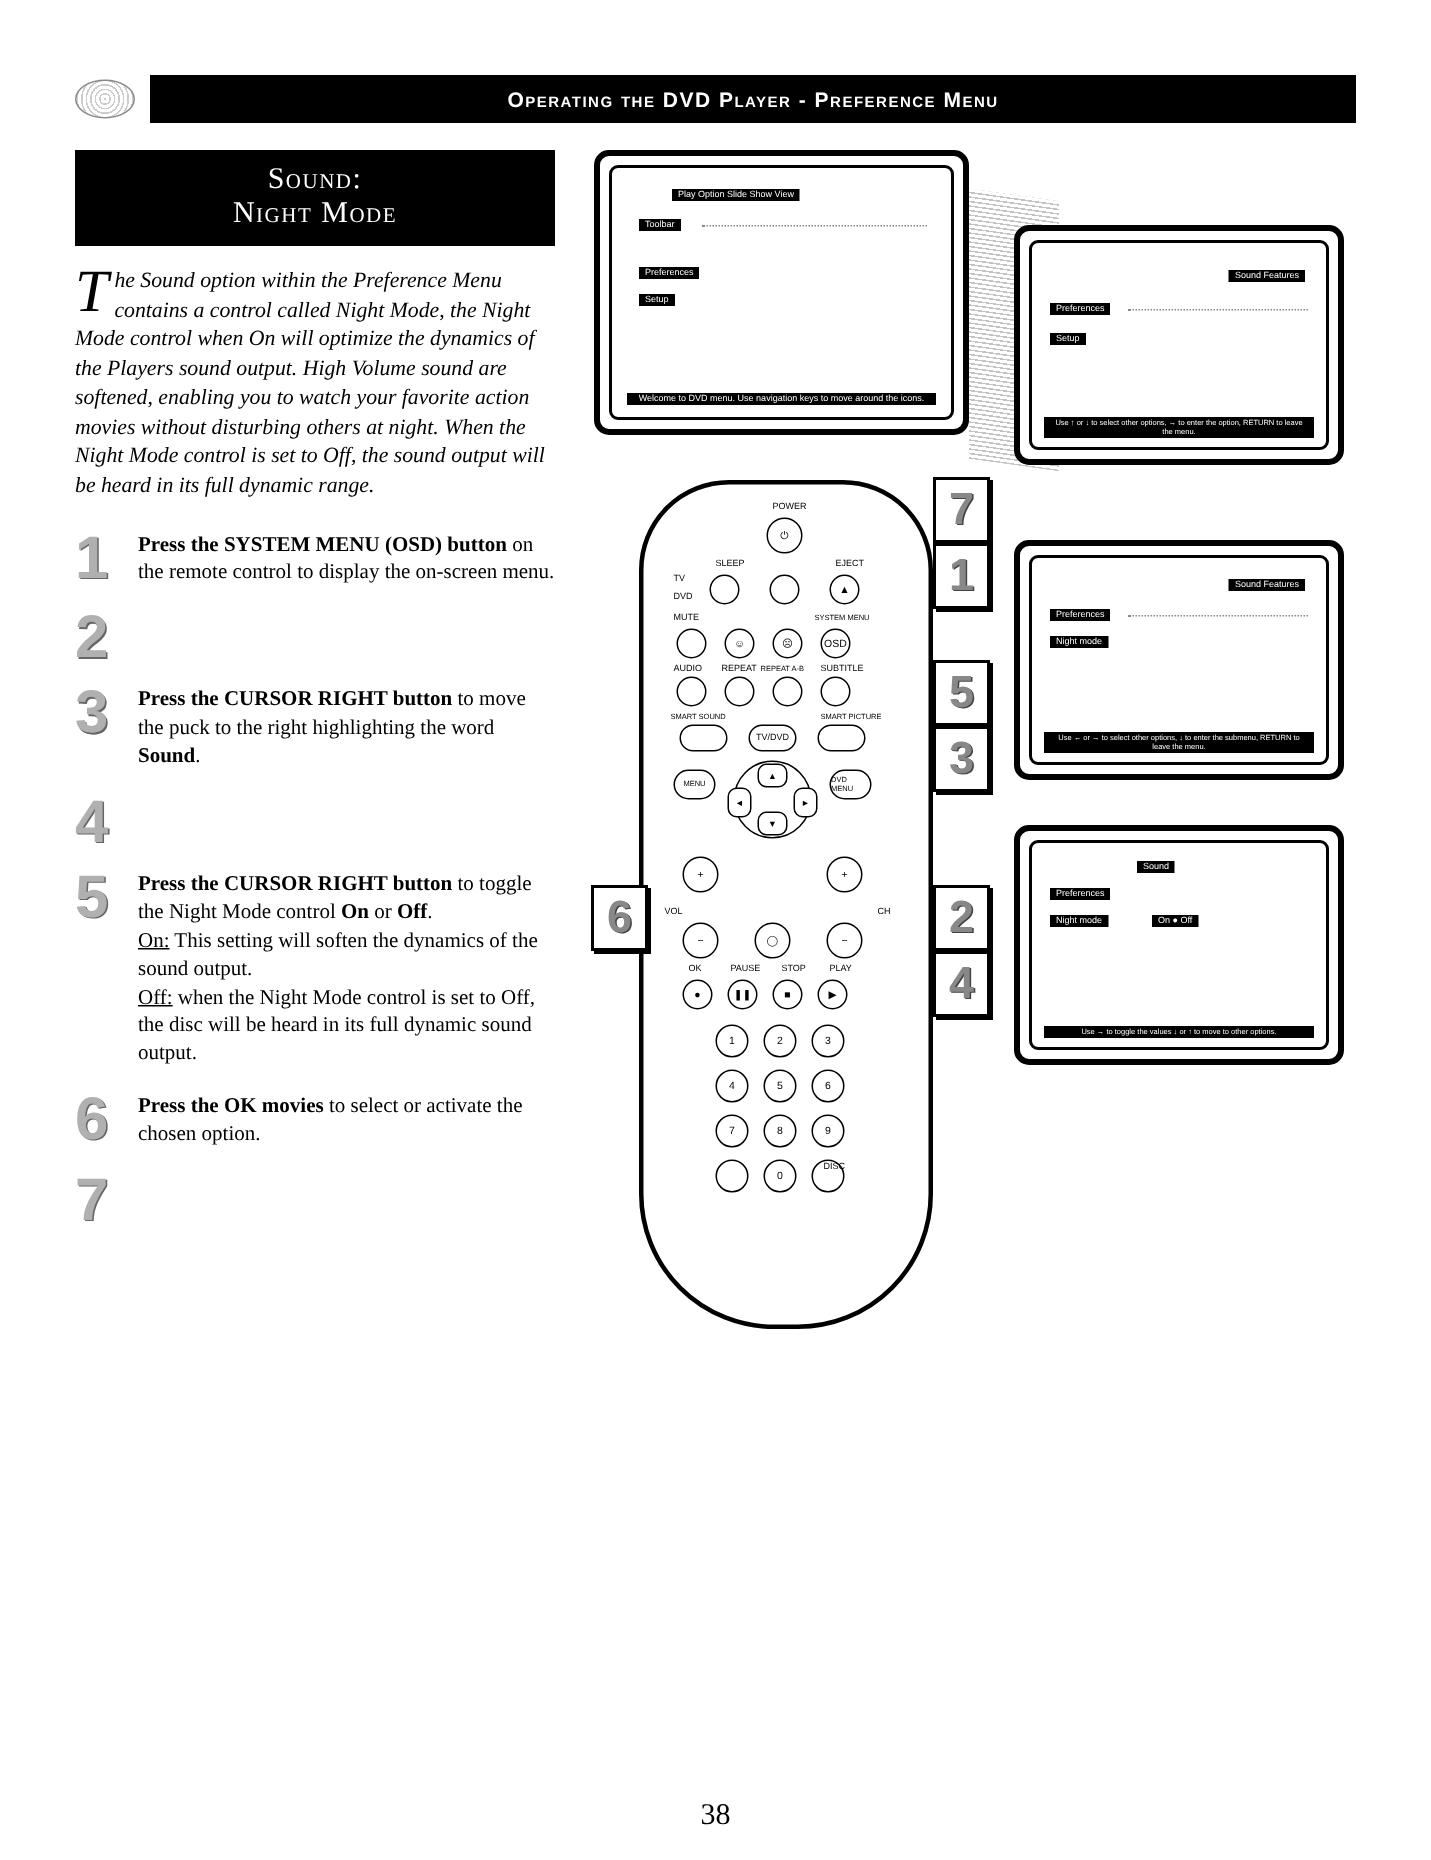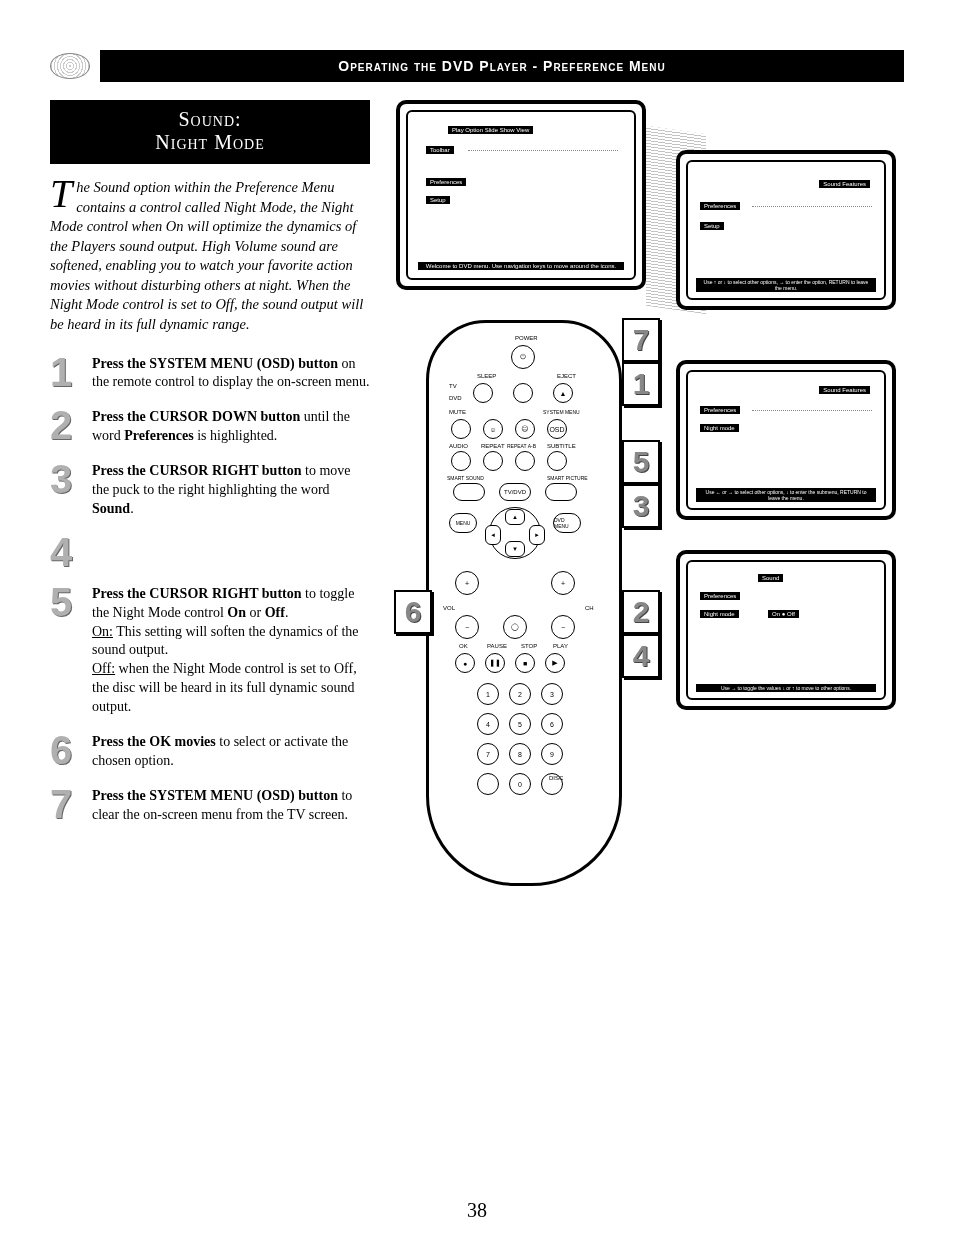--- a/index.html
+++ b/index.html
@@ -228,40 +228,38 @@
         <span>he Sound option within the Preference Menu contains a control called Night Mode, the Night Mode control when On will optimize the dynamics of the Players sound output. High Volume sound are softened, enabling you to watch your favorite action movies without disturbing others at night. When the Night Mode control is set to Off, the sound output will be heard in its full dynamic range.</span>
       </div>
 
       <div class="steps" id="steps-container">
           <div class="step">
             <div class="step-num">1</div>
             <div class="step-body"><b>Press the SYSTEM MENU (OSD) button</b> on the remote control to display the on-screen menu.</div>
           </div>
           <div class="step">
             <div class="step-num">2</div>
-            <div class="step-body"><b>Press the CURSOR DOWN button</b> until the word <b>Preferences</b> is highlighted.</div>
           </div>
           <div class="step">
             <div class="step-num">3</div>
             <div class="step-body"><b>Press the CURSOR RIGHT button</b> to move the puck to the right highlighting the word <b>Sound</b>.</div>
           </div>
           <div class="step">
             <div class="step-num">4</div>
           </div>
           <div class="step">
             <div class="step-num">5</div>
             <div class="step-body"><b>Press the CURSOR RIGHT button</b> to toggle the Night Mode control <b>On</b> or <b>Off</b>.<br><u>On:</u> This setting will soften the dynamics of the sound output.<br><u>Off:</u> when the Night Mode control is set to Off, the disc will be heard in its full dynamic sound output.</div>
           </div>
           <div class="step">
             <div class="step-num">6</div>
             <div class="step-body"><b>Press the OK movies</b> to select or activate the chosen option.</div>
           </div>
           <div class="step">
             <div class="step-num">7</div>
-            <div class="step-body"><b>Press the SYSTEM MENU (OSD) button</b> to clear the on-screen menu from the TV screen.</div>
           </div>
         </div>
     </div>
 
     <div class="right-col">
       <div class="diagram-area">
 
         <div class="tv-box tv-main">
           <div class="tv-inner">
             <div class="menu-chip" style="left:40px;top:14px;">Play Option  Slide Show  View</div>

